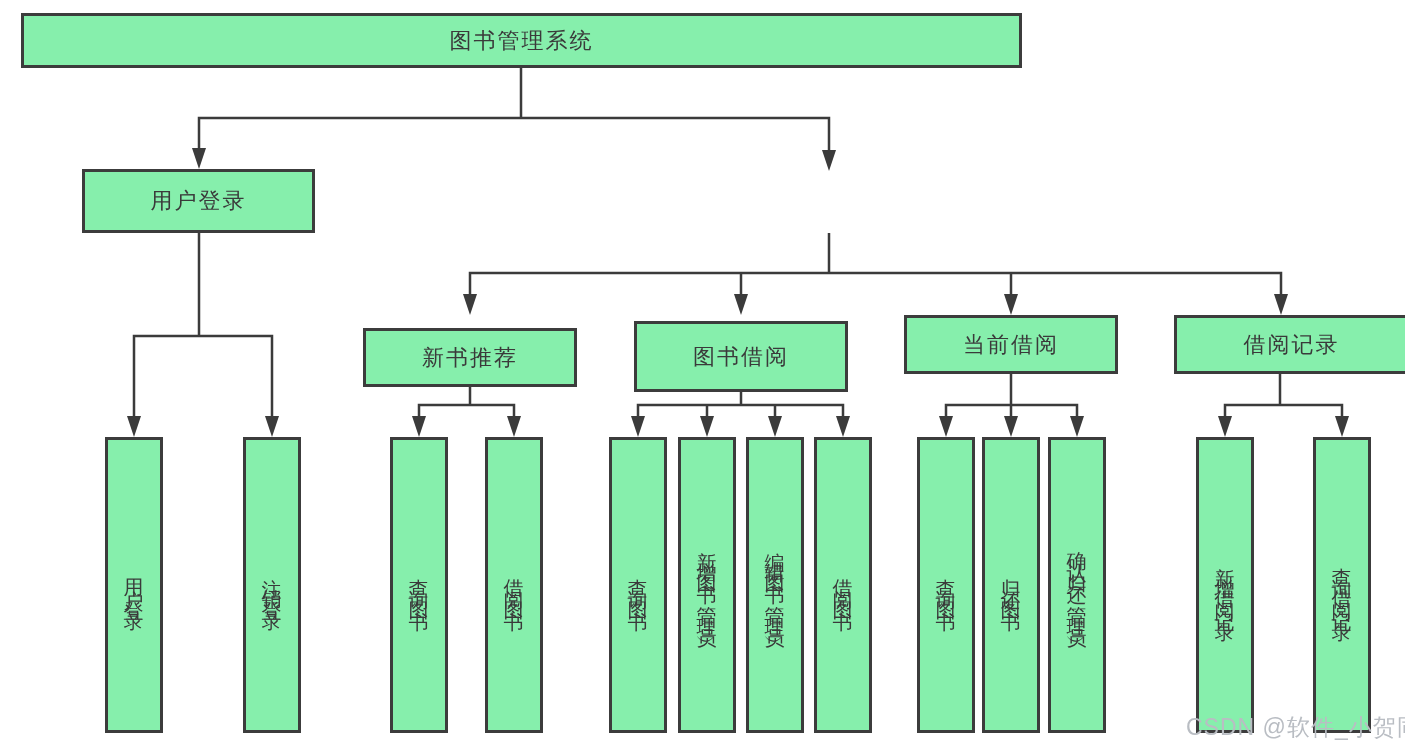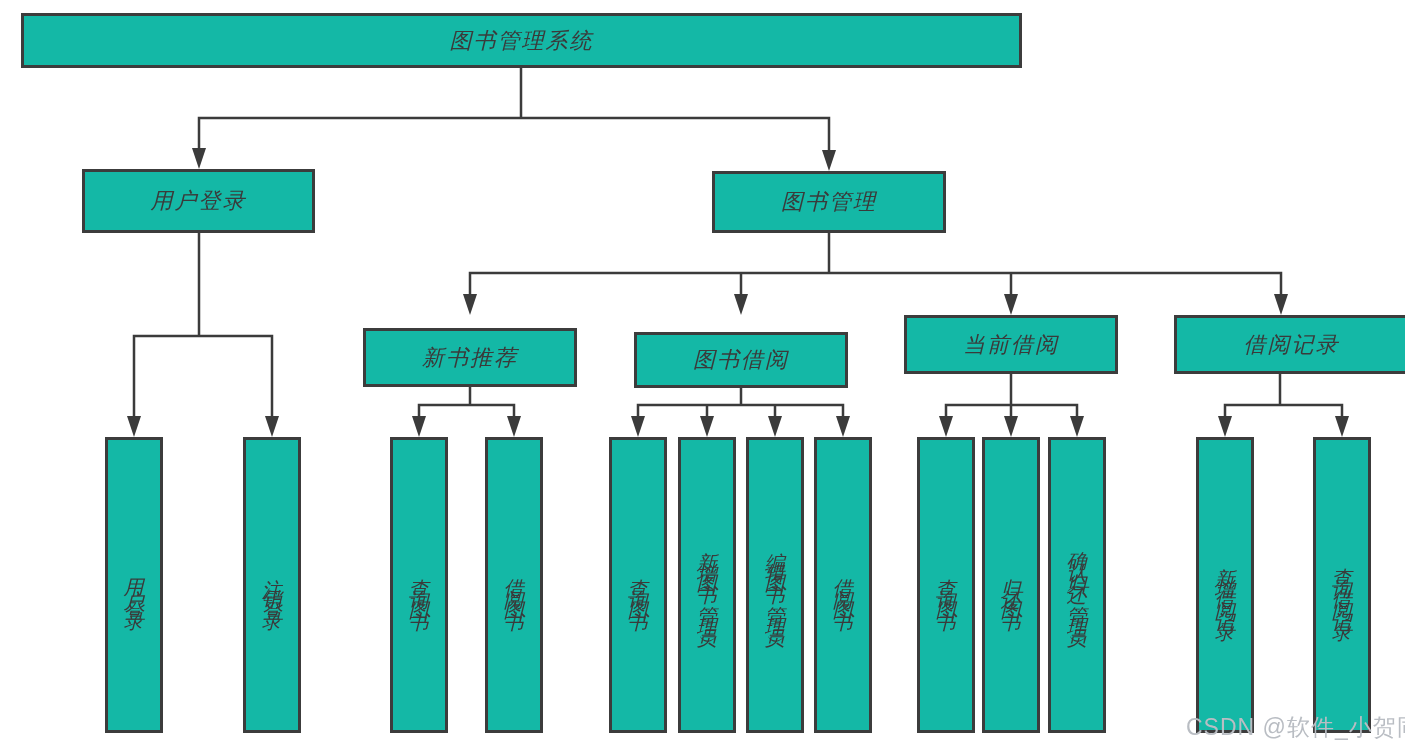--- a/index.html
+++ b/index.html
@@ -12,46 +12,45 @@
     font-family: "Liberation Sans", sans-serif;
     color: #3a3a3a;
   }
   .canvas { position: absolute; inset: 0; width: 1405px; height: 747px; }
   svg.connectors { position: absolute; left: 0; top: 0; z-index: 0; }
   svg.connectors path { fill: none; stroke: #3b3b3b; stroke-width: 2.5; }
   svg.connectors polygon { fill: #3b3b3b; stroke: none; }
 
   .box {
     position: absolute;
-    background: #14b8a6;
+    background: #86efac;
     border: 3px solid #3c3c3c;
     display: flex;
     align-items: center;
     justify-content: center;
     z-index: 1;
-    font-style: italic;
   }
   .hlabel { font-size: 22px; letter-spacing: 2px; white-space: nowrap; color: #3a3a3a; }
   .leaf { width: 58px; top: 437px; height: 296px; }
   .leaf .vlabel {
     writing-mode: vertical-rl;
     text-orientation: mixed;
     font-size: 20px;
     letter-spacing: 11px;
     line-height: 1;
     color: #3a3a3a;
     white-space: nowrap;
   }
 
   
   .n-root   { left: 21px;  top: 13px;  width: 1001px; height: 55px; }
   .n-login  { left: 82px;  top: 169px; width: 233px;  height: 64px; }
   .n-mgmt   { left: 712px; top: 171px; width: 234px;  height: 62px; }
   .n-rec    { left: 363px; top: 328px; width: 214px;  height: 59px; }
-  .n-borrow { left: 634px; top: 332px; width: 214px;  height: 56px; }
+  .n-borrow { left: 634px; top: 321px; width: 214px;  height: 71px; }
   .n-cur    { left: 904px; top: 315px; width: 214px;  height: 59px; justify-content: center; }
   .n-hist   { left: 1174px;top: 315px; width: 235px;  height: 59px; }
 
   .l-login-0 { left: 105px; }  .l-login-1 { left: 243px; }
   .l-rec-0   { left: 390px; }  .l-rec-1   { left: 485px; }
   .l-bor-0   { left: 609px; }  .l-bor-1   { left: 678px; }
   .l-bor-2   { left: 746px; }  .l-bor-3   { left: 814px; }
   .l-cur-0   { left: 917px; }  .l-cur-1   { left: 982px; }
   .l-cur-2   { left: 1048px; }
   .l-hist-0  { left: 1196px; } .l-hist-1  { left: 1313px; }
@@ -108,23 +107,20 @@
     <polygon points="1335,416 1349,416 1342,437"></polygon>
   </svg>
 
   <div class="box n-root">
     <span class="hlabel">图书管理系统</span>
   </div>
 
   <div class="box n-login">
     <span class="hlabel">用户登录</span>
   </div>
-  <div class="box n-mgmt">
-    <span class="hlabel">图书管理</span>
-  </div>
 
   <div class="box n-rec">
     <span class="hlabel">新书推荐</span>
   </div>
   <div class="box n-borrow">
     <span class="hlabel">图书借阅</span>
   </div>
   <div class="box n-cur">
     <span class="hlabel">当前借阅</span>
   </div>

